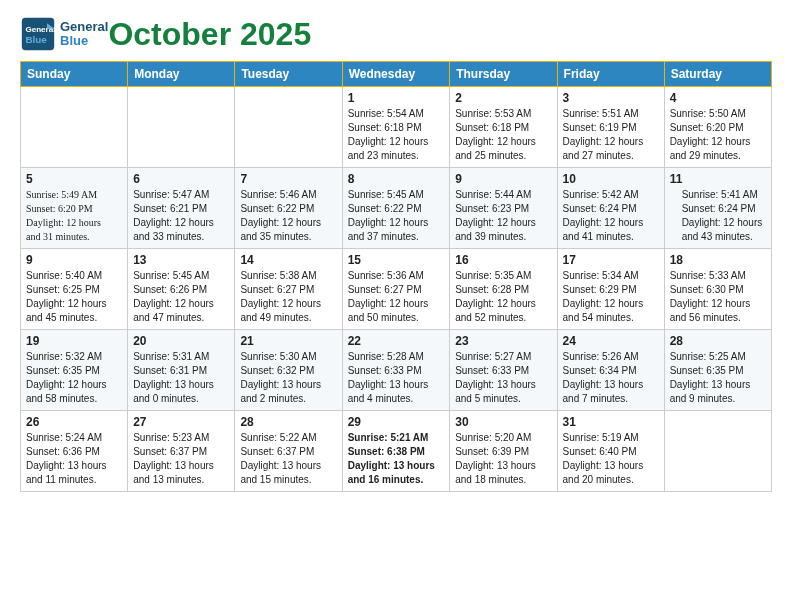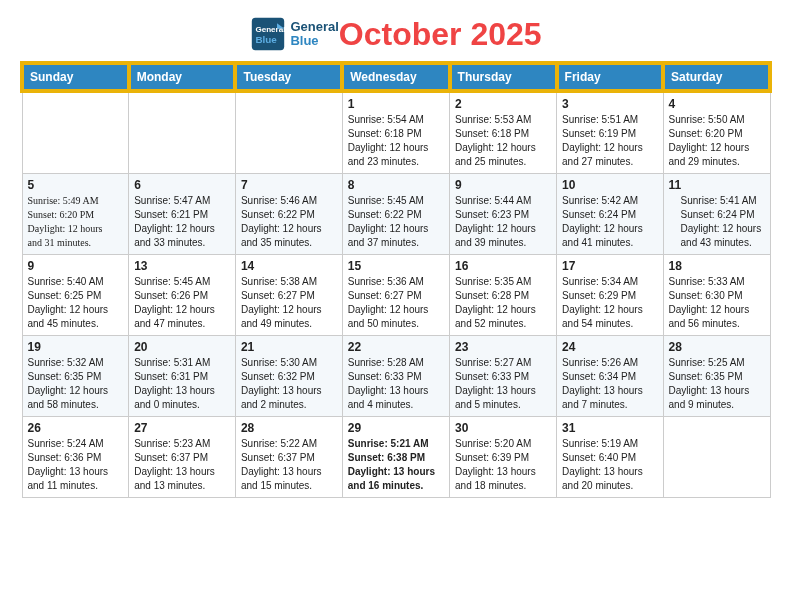--- a/index.html
+++ b/index.html
@@ -6,60 +6,60 @@
     body {
       font-family: Arial, sans-serif;
       background: #fff;
       width: 792px;
       min-height: 612px;
       padding: 16px 20px;
     }
     .header-logo {
       display: flex;
       align-items: flex-start;
-      justify-content: center;
+      justify-content: flex-start;
       margin-bottom: 4px;
     }
     .logo {
       display: flex;
       align-items: center;
       font-size: 18px;
       font-weight: bold;
       color: #1a5276;
     }
     .logo-icon {
       width: 36px;
       height: 36px;
       margin-right: 4px;
     }
     .title-block {
       text-align: right;
     }
     .month-title {
       font-size: 32px;
       font-weight: bold;
-      color: #ef4444;
+      color: #15803d;
     }
     .location-title {
       font-size: 14px;
       color: #444;
     }
     .calendar {
       width: 100%;
       border-collapse: collapse;
       margin-top: 8px;
     }
     .calendar th {
       background: #2e86c1;
       color: #fff;
       font-size: 12px;
       font-weight: bold;
       text-align: left;
       padding: 5px 6px;
-      border: 4px solid #eab308;
+      border: 1px solid #eab308;
     }
     .calendar td {
       border: 1px solid #ccc;
       vertical-align: top;
       padding: 4px 5px;
       width: 108px;
       min-height: 70px;
       font-size: 10px;
       color: #222;
       background: #fff;

